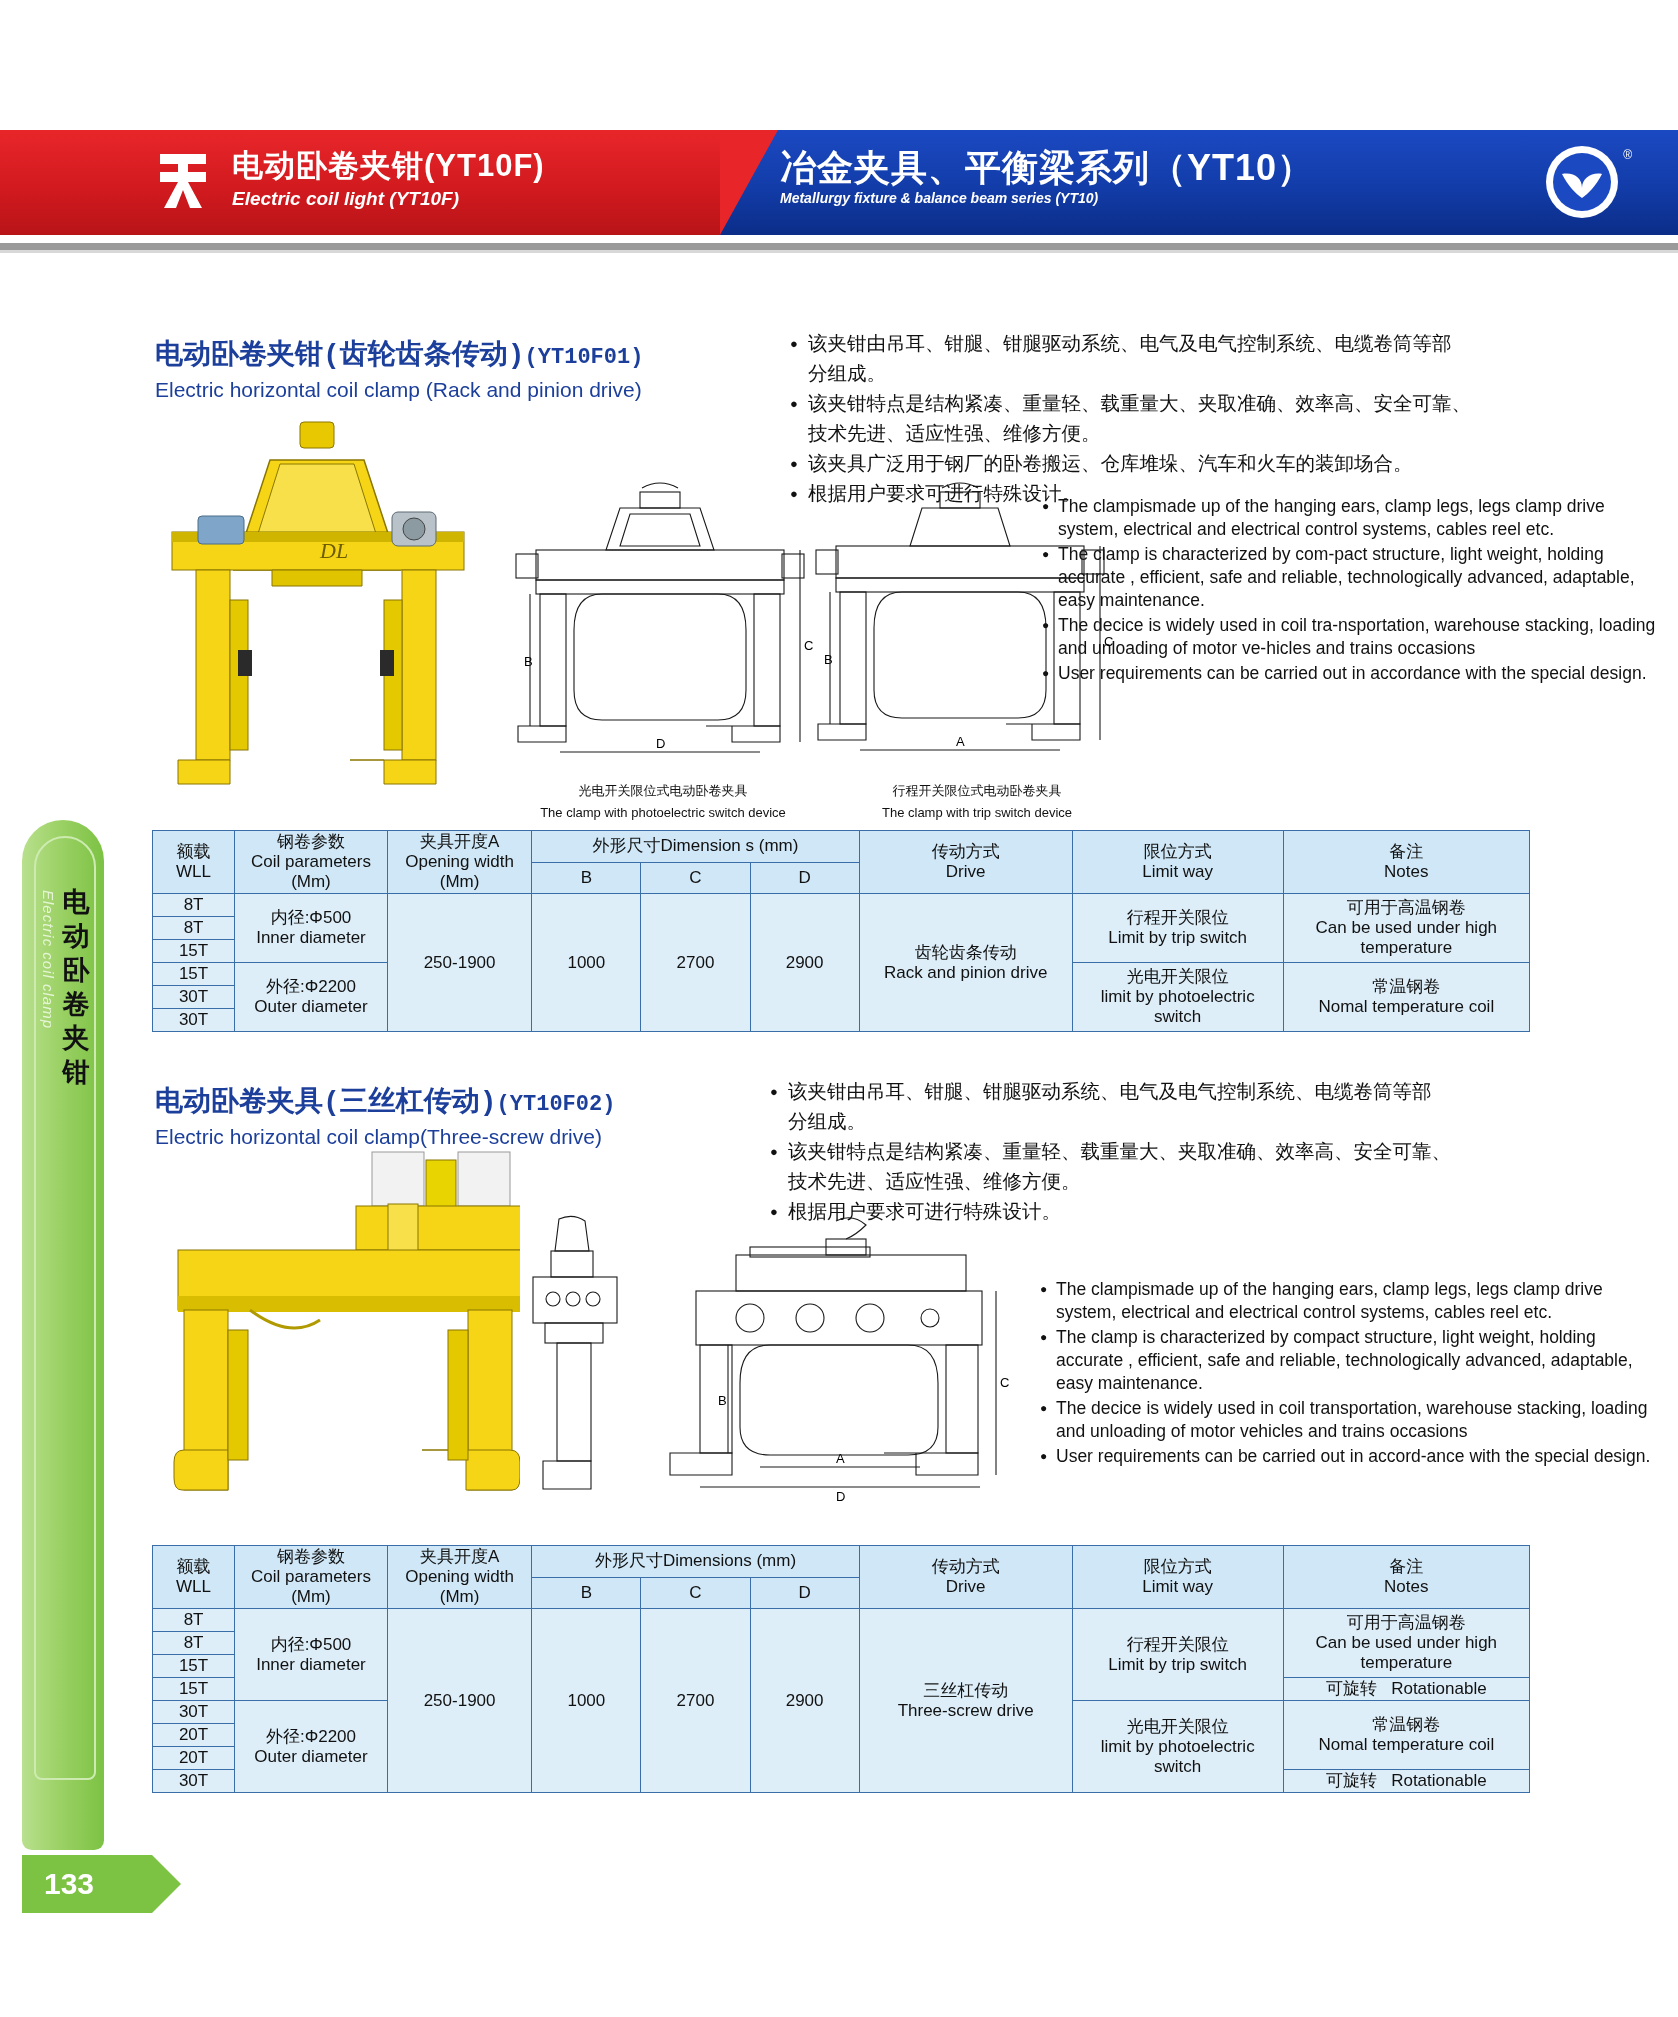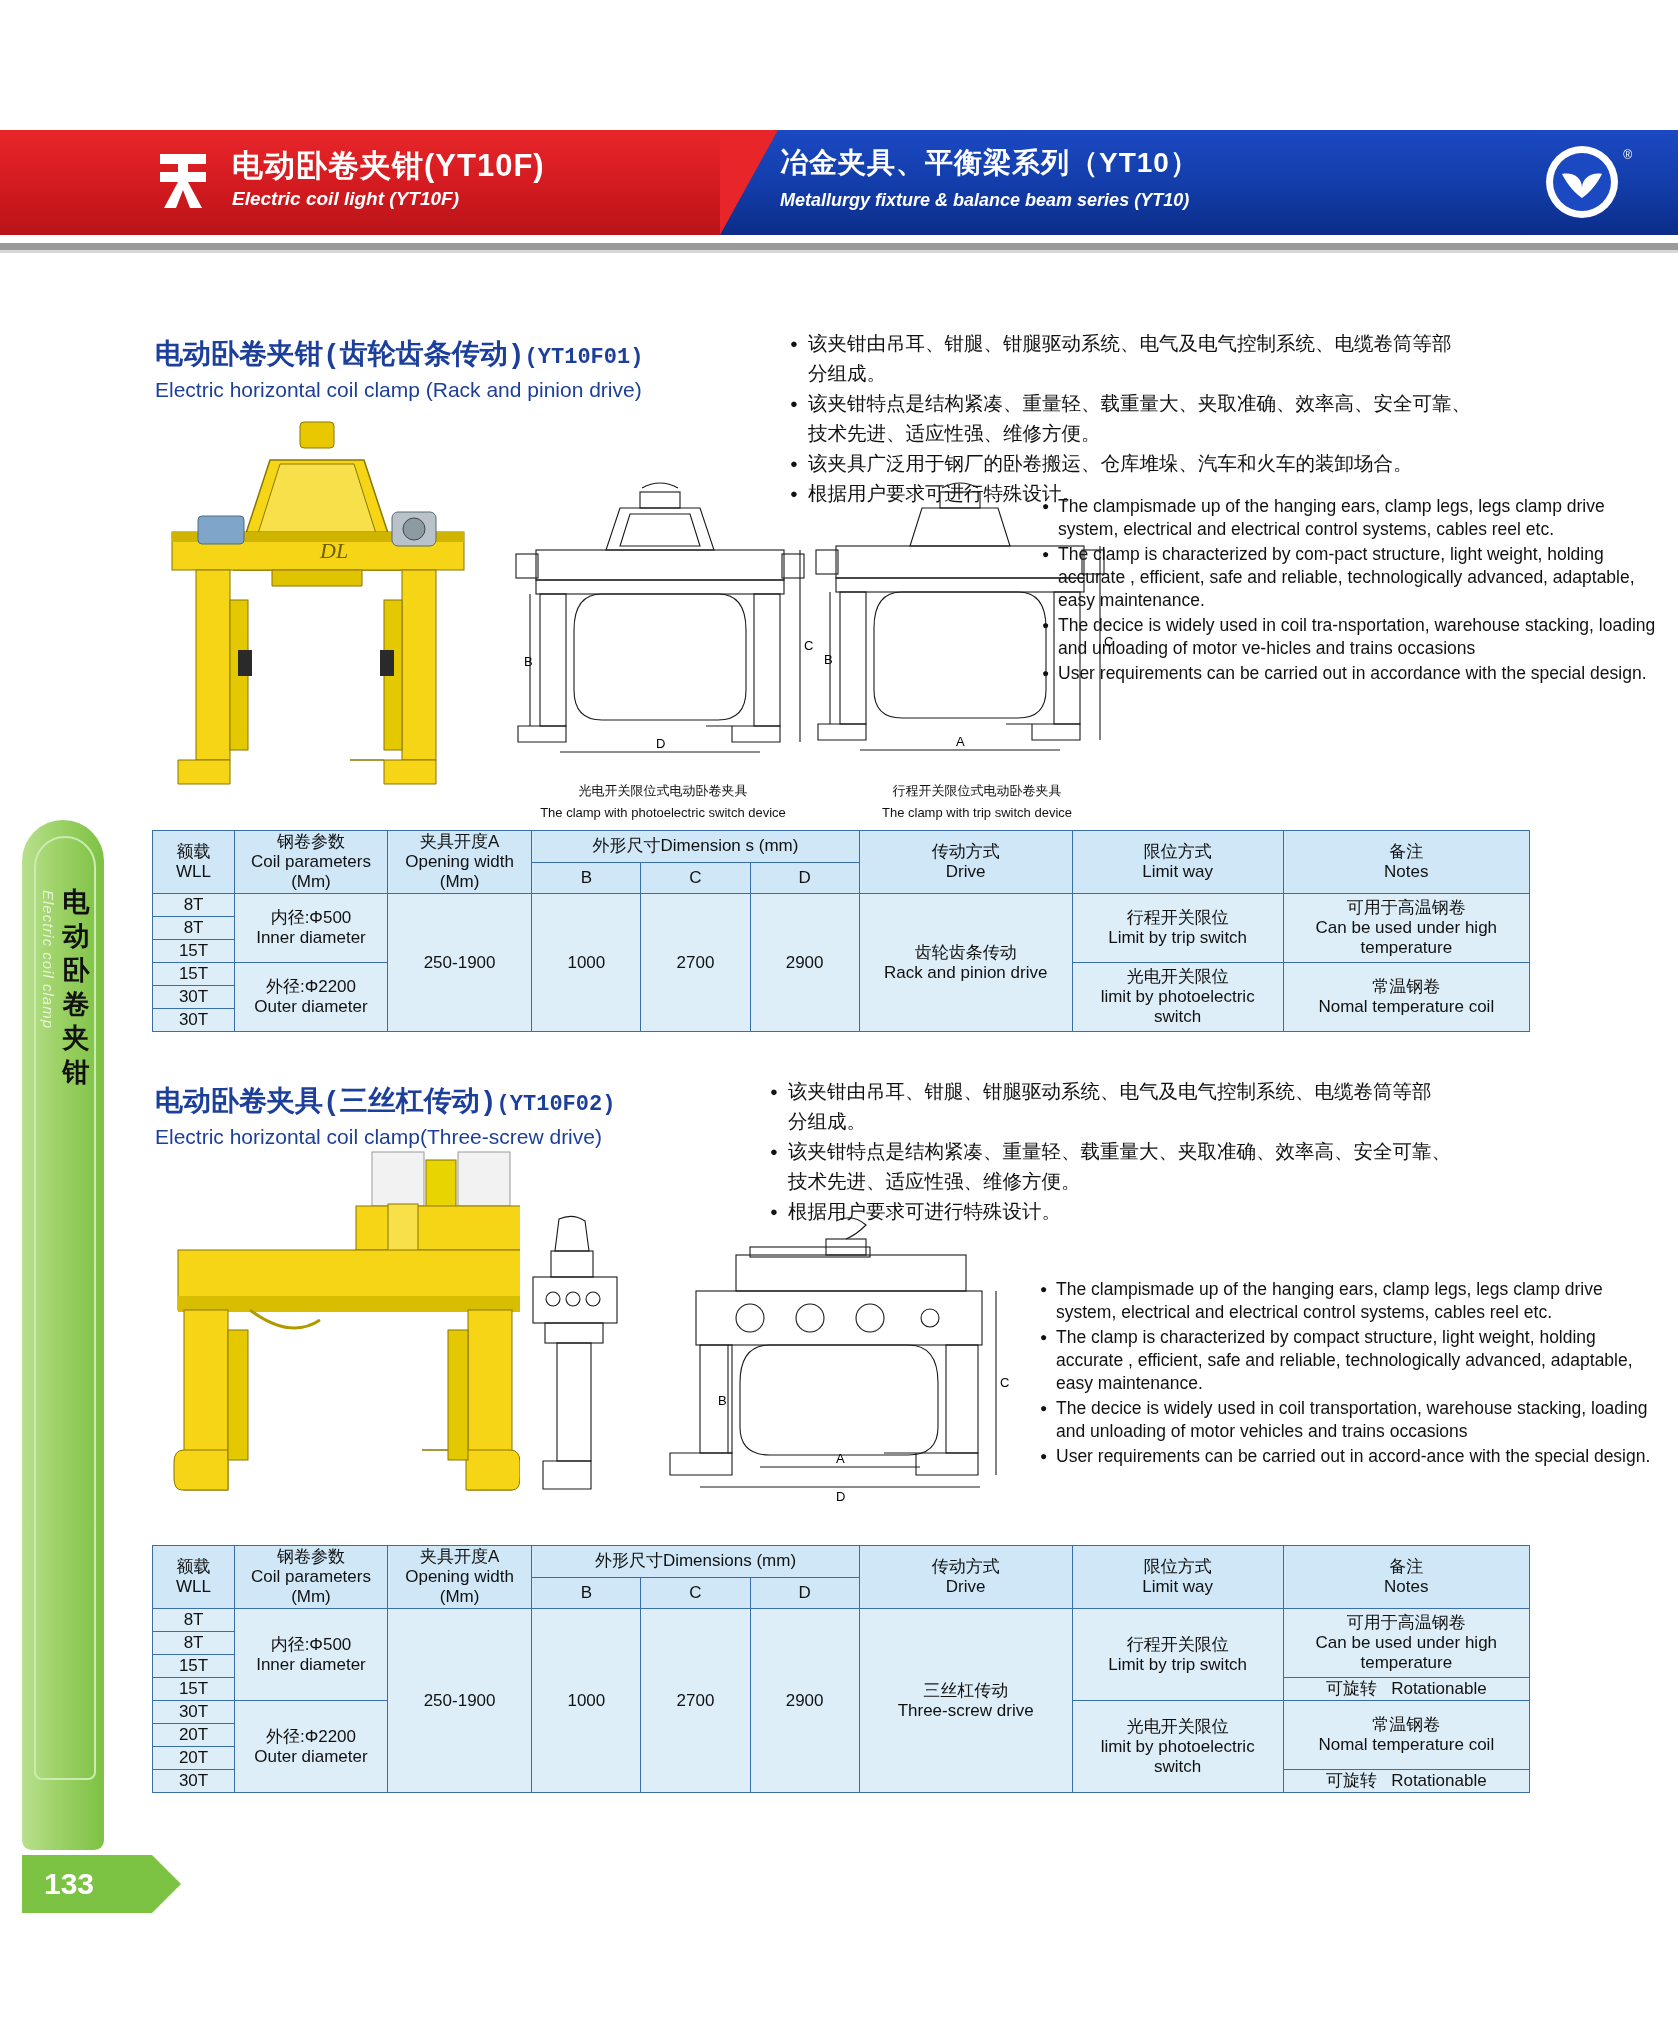--- a/index.html
+++ b/index.html
@@ -42,26 +42,26 @@
     font-size:31px;font-weight:bold;color:#fff;letter-spacing:1px;
     white-space:nowrap;
   }
   .hdr-en{
     position:absolute;left:232px;top:58px;
     font-size:19px;font-style:italic;font-weight:bold;color:#fff;
     white-space:nowrap;
   }
   .hdr-cn2{
     position:absolute;left:780px;top:14px;
-    font-size:28px;font-weight:bold;color:#fff;letter-spacing:1px;
+    font-size:36px;font-weight:bold;color:#fff;letter-spacing:1px;
     white-space:nowrap;
   }
   .hdr-en2{
     position:absolute;left:780px;top:60px;
-    font-size:18px;font-style:italic;font-weight:bold;color:#fff;
+    font-size:14px;font-style:italic;font-weight:bold;color:#fff;
     white-space:nowrap;
   }
   .hdr-badge{
     position:absolute;right:60px;top:16px;width:72px;height:72px;border-radius:50%;
     background:#fff;display:flex;align-items:center;justify-content:center;
   }
   .hdr-badge svg{display:block;}
   .hdr-reg{position:absolute;right:46px;top:18px;color:#fff;font-size:12px;}
   .hdr-rule{position:absolute;left:0;top:243px;width:1678px;height:7px;background:#9a9a9a;}
   .hdr-rule2{position:absolute;left:0;top:250px;width:1678px;height:3px;background:#d8d8d8;}

